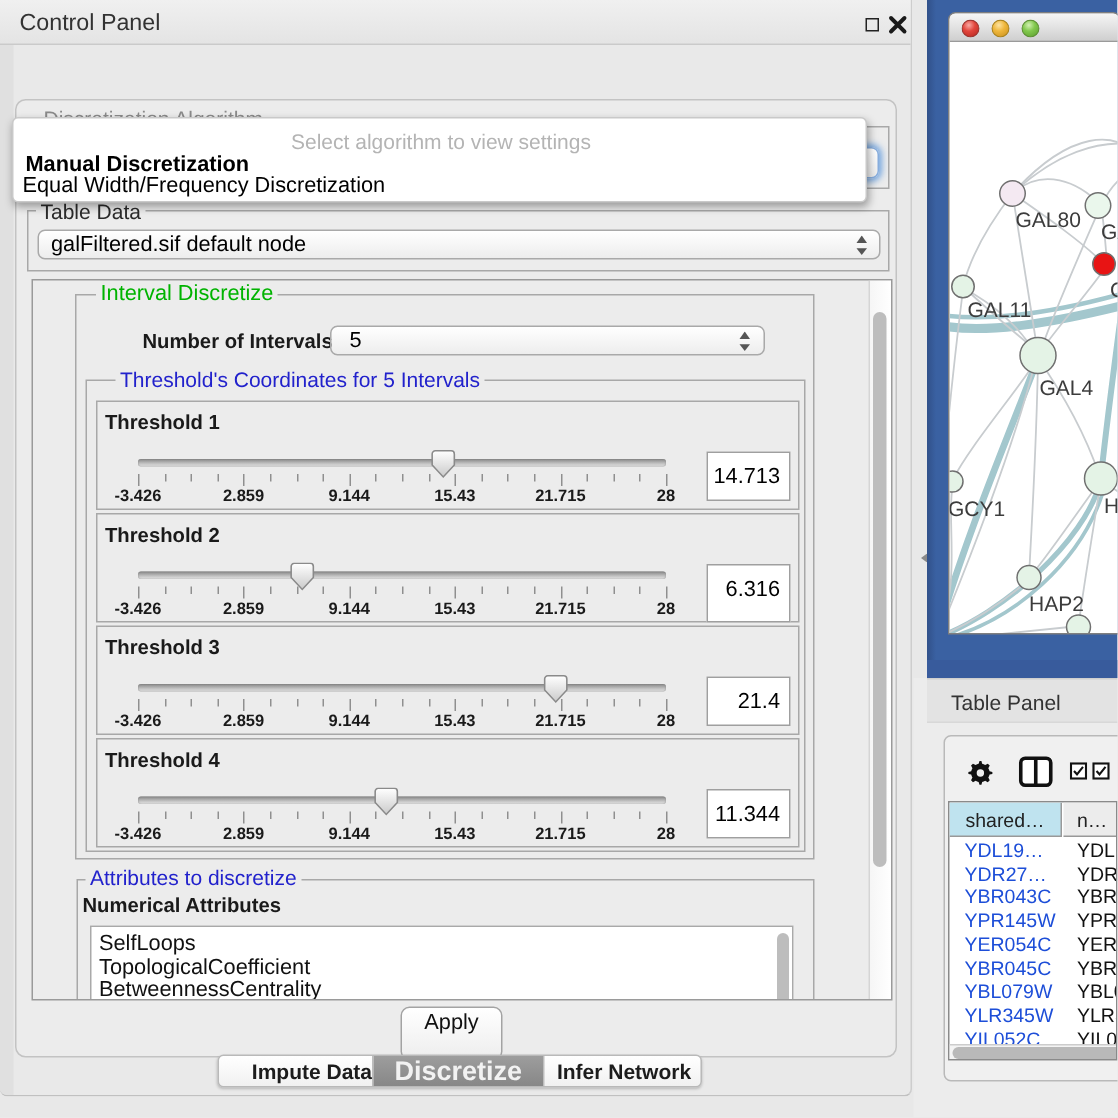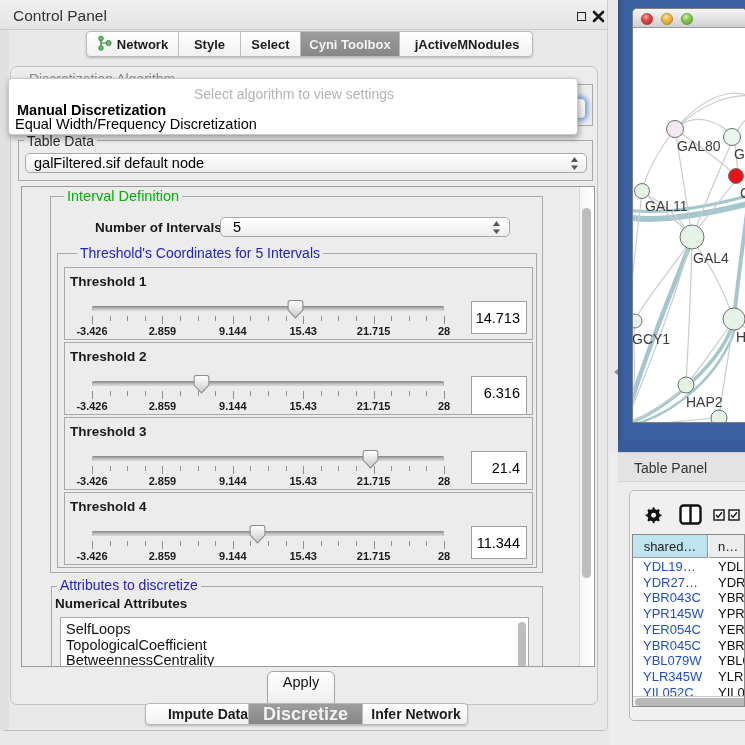--- a/index.html
+++ b/index.html
@@ -4,47 +4,34 @@
 body{width:745px;height:745px;position:relative;background:#e8e8e8;font-family:"Liberation Sans", sans-serif;overflow:hidden}
 .abs{position:absolute}
 </style></head><body>
 <div class="abs" style="left:0;top:0;width:608px;height:731px;background:#e9e9e9;border-radius:0 0 5px 5px;border-right:1px solid #cdcdcd;border-bottom:1px solid #c0c0c0;overflow:hidden">
 <div class="abs" style="left:0;top:0;width:608px;height:30px;background:linear-gradient(#f0f0f0,#e4e4e4);border-bottom:1px solid #cacaca"></div>
 <div class="abs" style="left:13px;top:7px;font-size:15.5px;color:#333">Control Panel</div>
 <div class="abs" style="left:577px;top:12px;width:9px;height:9px;border:1.6px solid #222"></div>
 <svg class="abs" style="left:592px;top:10px" width="13" height="13" viewBox="0 0 13 13">
       <path d="M2,2 L11,11 M11,2 L2,11" stroke="#1a1a1a" stroke-width="2.6" stroke-linecap="round"></path>
     </svg>
-<div style="position:absolute;left:86px;top:31px;width:447px;height:26px;background:linear-gradient(#ffffff,#f1f1f1);border:1px solid #b9b9b9;border-radius:4px;box-shadow:0 1px 2px rgba(0,0,0,0.22);overflow:hidden">
-      <div style="position:absolute;left:0px;top:0;width:92px;height:26px;border-right:1px solid #bdbdbd;color:#1c1c1c;font-size:13px;font-weight:bold;text-align:center;line-height:25px"><svg width="15" height="17" viewBox="0 0 15 17" style="vertical-align:-3px;margin-right:5px">
-          <line x1="4" y1="4" x2="4" y2="13" stroke="#2e7d32" stroke-width="1.2"></line>
-          <line x1="4" y1="8" x2="11" y2="8" stroke="#2e7d32" stroke-width="1.2"></line>
-          <circle cx="4" cy="3.5" r="2.3" fill="#66bb6a" stroke="#2e7d32" stroke-width="0.8"></circle>
-          <circle cx="4" cy="13" r="2.3" fill="#66bb6a" stroke="#2e7d32" stroke-width="0.8"></circle>
-          <circle cx="11.5" cy="8" r="2.6" fill="#66bb6a" stroke="#2e7d32" stroke-width="0.8"></circle>
-        </svg>Network</div>
-      <div style="position:absolute;left:92px;top:0;width:62px;height:26px;border-right:1px solid #bdbdbd;color:#1c1c1c;font-size:13px;font-weight:bold;text-align:center;line-height:25px">Style</div>
-      <div style="position:absolute;left:154px;top:0;width:60px;height:26px;border-right:1px solid #bdbdbd;color:#1c1c1c;font-size:13px;font-weight:bold;text-align:center;line-height:25px">Select</div>
-      <div style="position:absolute;left:214px;top:0;width:99px;height:26px;background:linear-gradient(#9d9d9d,#858585);border-right:1px solid #bdbdbd;color:#f2f2f2;font-size:13px;font-weight:bold;text-align:center;line-height:25px">Cyni Toolbox</div>
-      <div style="position:absolute;left:313px;top:0;width:134px;height:26px;color:#1c1c1c;font-size:13px;font-weight:bold;text-align:center;line-height:25px">jActiveMNodules</div>
-    </div>
 <div class="abs" style="left:0;top:30px;width:9px;height:701px;background:#e0e0e0"></div>
 <div class="abs" style="left:10px;top:66px;width:588px;height:639px;background:#ececec;border:1px solid #c3c3c3;border-radius:7px"></div>
 <div class="abs" style="left:19px;top:84px;width:574px;height:42px;border:1px solid #a8a8a8"></div>
 <div class="abs" style="left:26px;top:71px;font-size:14px;color:#8a8a8a;background:#ececec;padding:0 3px">Discretization Algorithm</div>
 <div class="abs" style="left:25px;top:98px;width:561px;height:21px;background:linear-gradient(#ffffff,#ededed);border:1px solid #88aede;border-radius:5px;box-shadow:0 0 4px 2px rgba(90,150,220,0.8)"></div>
 <div class="abs" style="left:18px;top:140px;width:575px;height:41px;border:1px solid #a8a8a8"></div>
 <div class="abs" style="left:24px;top:133px;font-size:14px;color:#2b2b2b;background:#ececec;padding:0 3px">Table Data</div>
 <div class="abs" style="left:25px;top:153px;width:562px;height:20px;background:linear-gradient(#ffffff,#ededed);border:1px solid #a9a9a9;border-radius:5px;font-size:14.5px;color:#000;line-height:19px;padding-left:8px">galFiltered.sif default node<svg class="abs" style="right:7px;top:3px" width="9" height="14" viewBox="0 0 9 14">
         <path d="M4.5,0 L8,5 L1,5 Z" fill="#555"></path>
         <path d="M4.5,13 L1,8.5 L8,8.5 Z" fill="#555"></path>
       </svg></div>
 <div class="abs" style="left:21px;top:186px;width:574px;height:481px;border:1px solid #9a9a9a;background:#ececec;overflow:hidden">
 <div class="abs" style="left:28px;top:9px;width:493px;height:377px;border:1px solid #a8a8a8"></div>
-<div class="abs" style="left:42px;top:1px;font-size:14.5px;color:#00b300;background:#ececec;padding:0 3px">Interval Definition</div>
+<div class="abs" style="left:42px;top:1px;font-size:14.5px;color:#00b300;background:#ececec;padding:0 3px">Interval Discretize</div>
 <div class="abs" style="left:73px;top:33px;font-size:13.5px;font-weight:bold;color:#1a1a1a">Number of Intervals</div>
 <div class="abs" style="left:198px;top:30px;width:290px;height:20px;background:linear-gradient(#ffffff,#ededed);border:1px solid #a9a9a9;border-radius:5px;font-size:14.5px;line-height:19px;padding-left:12px">5<svg class="abs" style="right:8px;top:3px" width="9" height="14" viewBox="0 0 9 14">
           <path d="M4.5,0 L8,5 L1,5 Z" fill="#555"></path>
           <path d="M4.5,13 L1,8.5 L8,8.5 Z" fill="#555"></path>
         </svg></div>
 <div class="abs" style="left:35px;top:66px;width:480px;height:315px;border:1px solid #a8a8a8"></div>
 <div class="abs" style="left:55px;top:58px;font-size:14px;color:#2222cc;background:#ececec;padding:0 3px">Threshold's Coordinates for 5 Intervals</div>
 <div style="position:absolute;left:42px;top:80px;width:469px;height:73px;border:1px solid #a8a8a8;background:#ececec">
 <div style="position:absolute;left:5px;top:6px;font-size:13.5px;font-weight:bold;color:#1a1a1a">Threshold 1</div>
 <div style="position:absolute;left:27px;top:38px;width:352px;height:5px;border-radius:2px;background:linear-gradient(#878787,#e8e8e8);box-shadow:inset 0 0 1px #777"></div>

